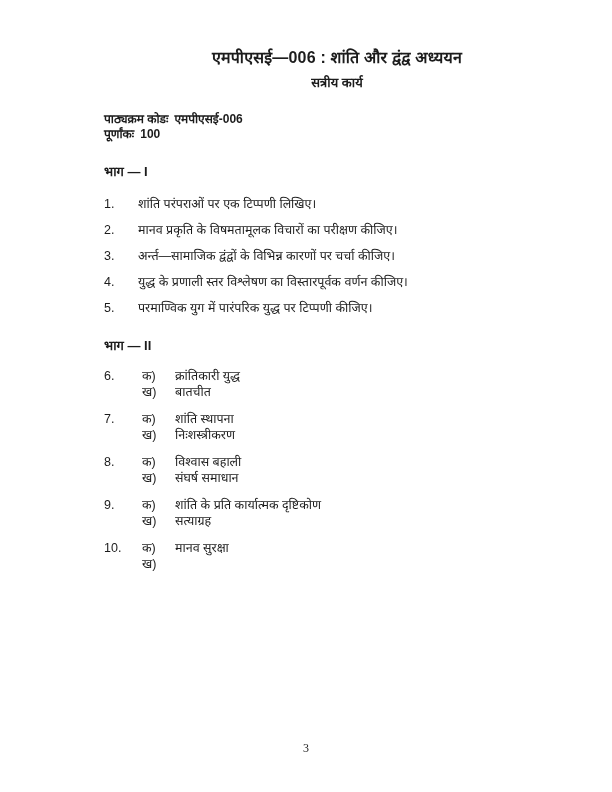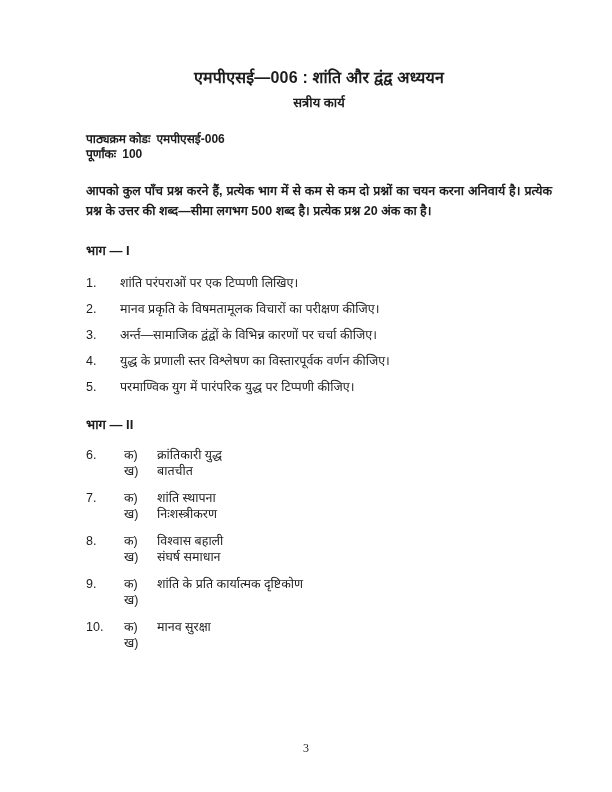--- a/index.html
+++ b/index.html
@@ -11,24 +11,23 @@
     position: relative;
     width: 612px;
     height: 792px;
     background: #ffffff;
     font-family: "Liberation Sans", sans-serif;
     color: #1c1c1c;
     overflow: hidden;
   }
   .content {
     position: absolute;
-    left: 86px;
+    left: 104px;
     top: 0;
     width: 466px;
-    margin-top: 20px;
   }
   .header {
     padding-top: 46px;
     text-align: center;
   }
   .title {
     font-size: 16px;
     font-weight: bold;
     letter-spacing: 0.2px;
   }
@@ -129,21 +128,20 @@
 
     <div class="meta">
       <div class="meta-line">
         <span>पाठ्यक्रम कोडः</span><span class="meta-value">एमपीएसई-006</span>
       </div>
       <div class="meta-line">
         <span>पूर्णांकः</span><span class="meta-value">100</span>
       </div>
     </div>
 
-    <p class="instructions">आपको कुल पाँच प्रश्न करने हैं, प्रत्येक भाग में से कम से कम दो प्रश्नों का चयन करना अनिवार्य है। प्रत्येक प्रश्न के उत्तर की शब्द—सीमा लगभग 500 शब्द है। प्रत्येक प्रश्न 20 अंक का है।</p>
 
     <div class="part-heading">भाग — I</div>
 
     <div class="q-list">
       <div class="q-row">
         <span class="q-num">1.</span>
         <span class="q-text">शांति परंपराओं पर एक टिप्पणी लिखिए।</span>
       </div>
       <div class="q-row">
         <span class="q-num">2.</span>
@@ -209,20 +207,21 @@
 
       <div class="q-group">
         <div class="q-subrow">
           <span class="q-subnum">9.</span>
           <span class="q-sublabel">क)</span>
           <span class="q-subtext">शांति के प्रति कार्यात्मक दृष्टिकोण</span>
         </div>
         <div class="q-subrow">
           <span class="q-subnum"></span>
           <span class="q-sublabel">ख)</span>
+          <span class="q-subtext">सत्याग्रह</span>
         </div>
       </div>
 
       <div class="q-group">
         <div class="q-subrow">
           <span class="q-subnum">10.</span>
           <span class="q-sublabel">क)</span>
           <span class="q-subtext">मानव सुरक्षा</span>
         </div>
         <div class="q-subrow">

